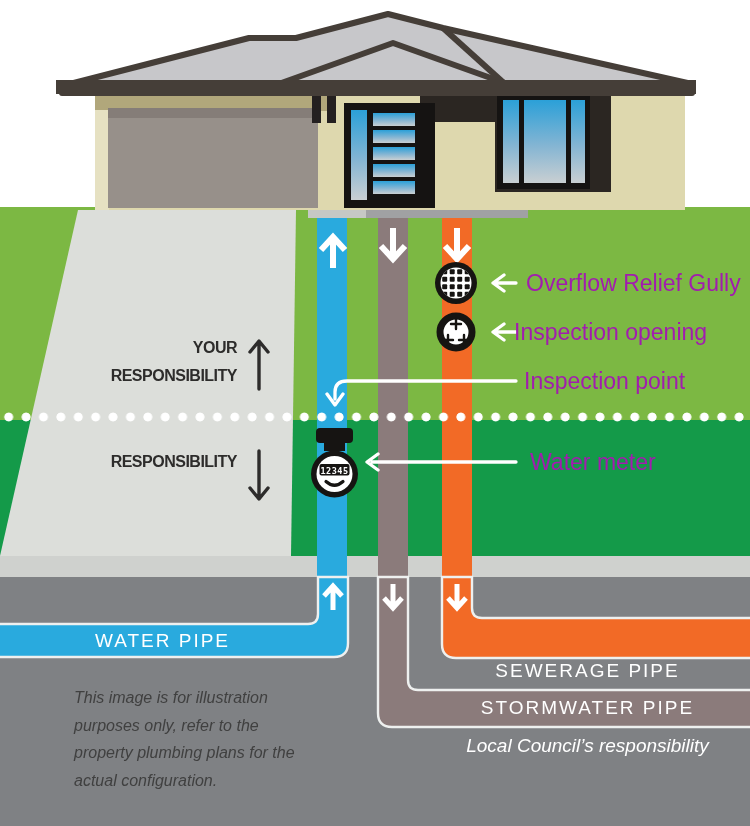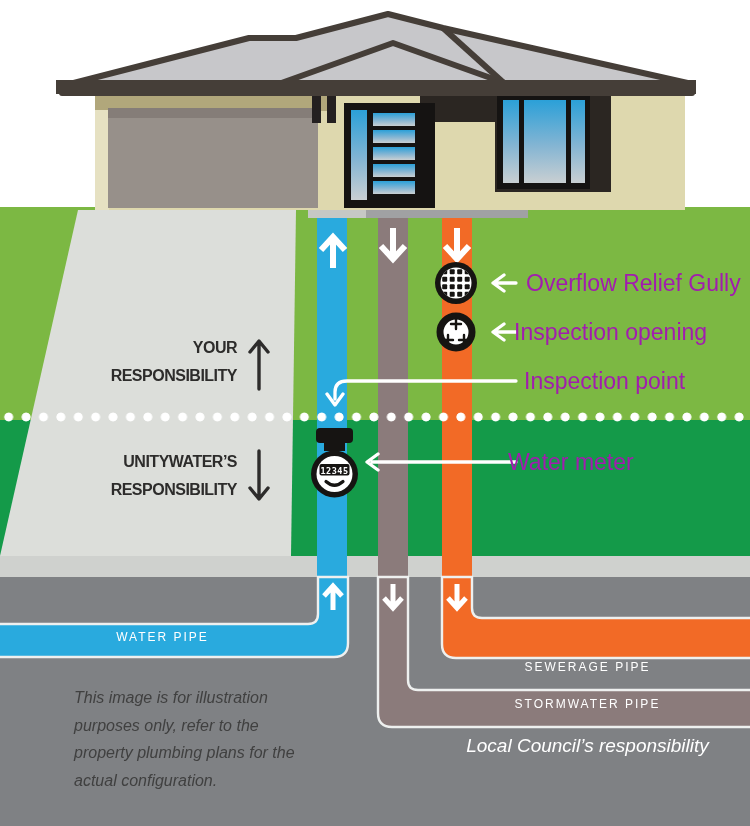--- a/index.html
+++ b/index.html
@@ -27,21 +27,21 @@
     background-size:17.4px 10px;background-repeat:repeat-x;}
   svg.layer{position:absolute;left:0;top:0;z-index:40;pointer-events:none;}
   #house-svg{z-index:6;}
   #roadpipes-svg{z-index:8;}
   #overlay-svg{z-index:45;}
   
   .txt{position:absolute;z-index:50;white-space:nowrap;}
   .resp-label{width:237px;left:0;text-align:right;color:#2d2c2b;font-weight:700;
               font-size:16px;line-height:28px;letter-spacing:-0.5px;}
   .callout-label{color:#a21caf;font-size:23px;text-align:center;}
-  .pipe-label{color:#fff;font-size:12px;letter-spacing:2px;text-align:center;}
+  .pipe-label{color:#fff;font-size:19px;letter-spacing:2px;text-align:center;}
   .italic-note{color:#fff;font-size:19px;font-style:italic;text-align:center;}
   .disclaimer{color:#404040;font-size:16px;font-style:italic;line-height:27.5px;white-space:nowrap;}
 </style>
 </head>
 <body>
 
 <div class="stage">
 
   <div class="abs band-light-green"></div>
   <div class="abs band-dark-green"></div>
@@ -174,28 +174,27 @@
       <text x="334.5" y="473.5" text-anchor="middle" font-family="DejaVu Sans Mono, monospace" font-size="8.5" font-weight="bold" fill="#ffffff" letter-spacing="0.5">12345</text>
       <path d="M326,481.5 Q334.5,489 343,481.5" stroke="#161412" stroke-width="3.2" fill="none" stroke-linecap="round"></path>
     </g>
   </svg>
 
   <div class="txt resp-label" style="top:334px;">
     <div>YOUR</div>
     <div>RESPONSIBILITY</div>
   </div>
   <div class="txt resp-label" style="top:448px;">
-    <div>UNITYWATER’S</div>
     <div>RESPONSIBILITY</div>
   </div>
 
   <div class="txt callout-label" style="left:526px;top:270px;">Overflow Relief Gully</div>
   <div class="txt callout-label" style="left:514px;top:319px;">Inspection opening</div>
   <div class="txt callout-label" style="left:524px;top:368px;">Inspection point</div>
-  <div class="txt callout-label" style="left:508px;top:449px;">Water meter</div>
+  <div class="txt callout-label" style="left:530px;top:449px;">Water meter</div>
 
   <div class="txt pipe-label" style="left:30px;top:630px;width:265px;">WATER PIPE</div>
   <div class="txt pipe-label" style="left:455px;top:628px;width:265px;margin-top:32px;">SEWERAGE PIPE</div>
   <div class="txt pipe-label" style="left:445px;top:697px;width:285px;">STORMWATER PIPE</div>
   <div class="txt italic-note" style="left:420px;top:735px;width:335px;">Local Council’s responsibility</div>
 
   <div class="txt disclaimer" style="left:74px;top:684px;">
     <div>This image is for illustration</div>
     <div>purposes only, refer to the</div>
     <div>property plumbing plans for the</div>

